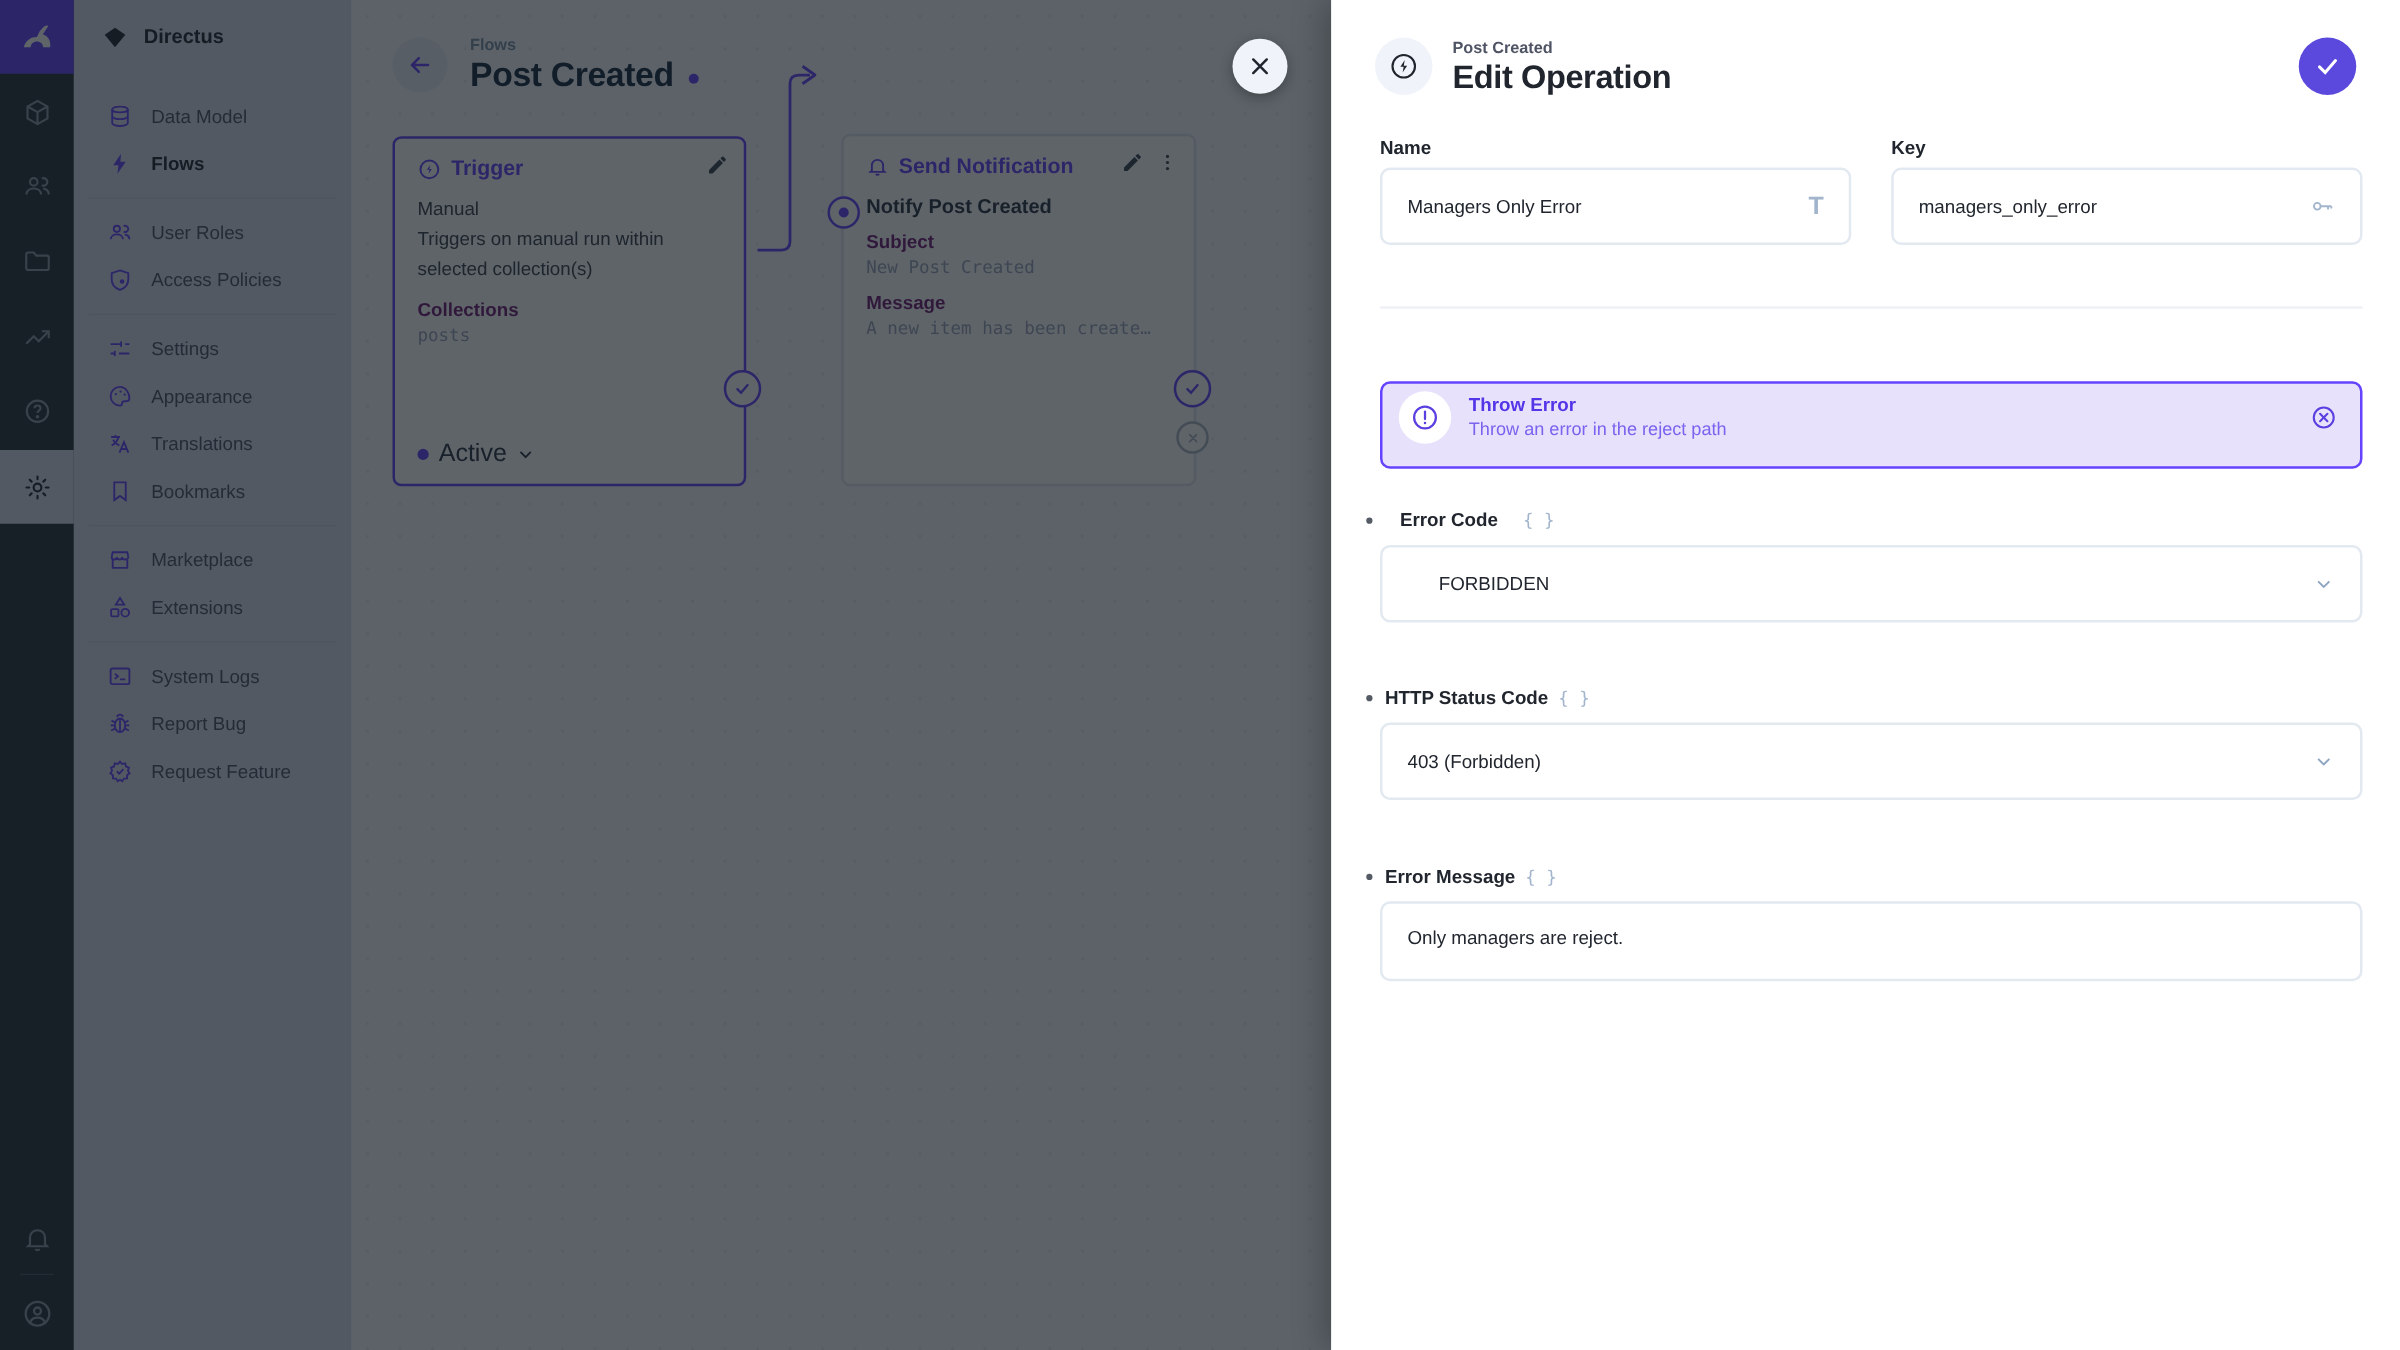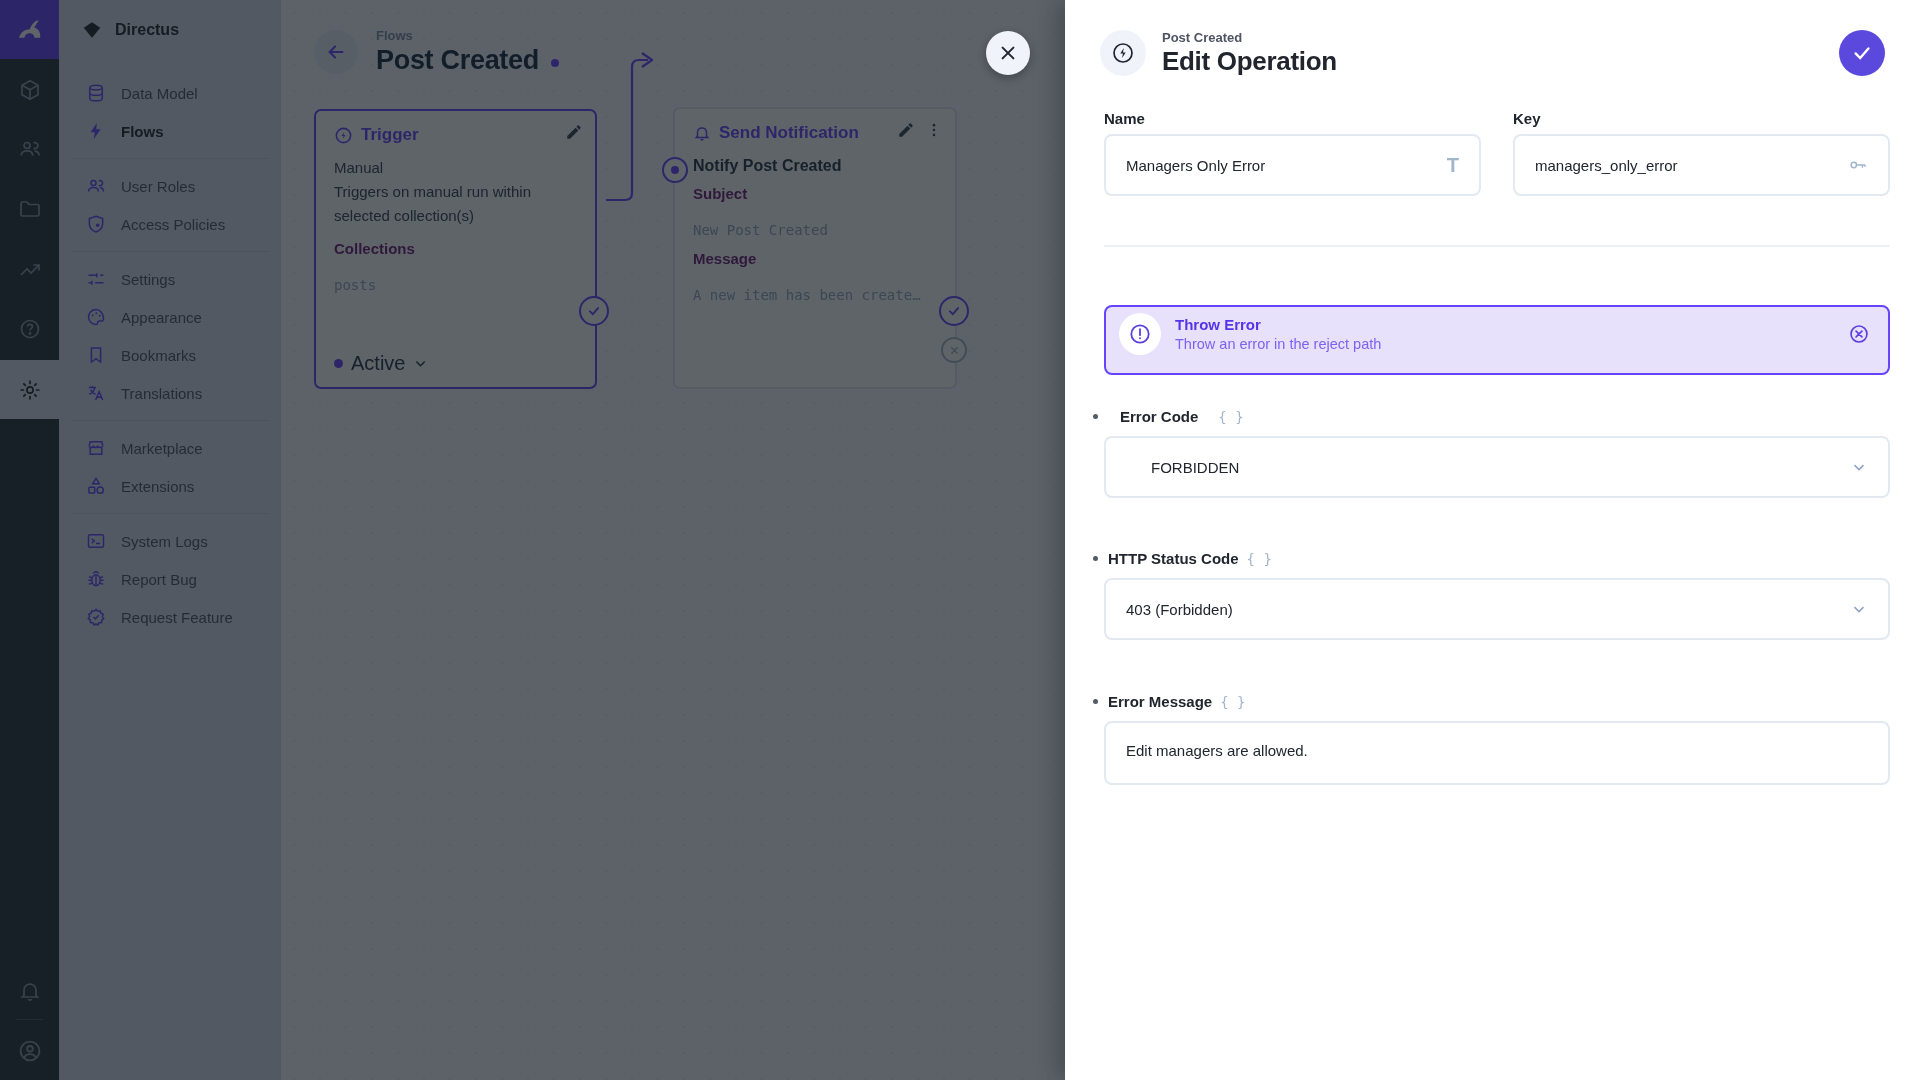--- a/index.html
+++ b/index.html
@@ -42,21 +42,21 @@
   .fcard{position:absolute;background:#fdfdfe;border-radius:7px;}
   .trigger-card{left:33px;top:109px;width:279px;height:276px;border:2px solid #6644ff;}
   .note-card{left:392px;top:107px;width:280px;height:278px;border:2px solid #dde4ed;}
   .fcard-head{display:flex;align-items:center;gap:8px;padding:14px 18px 4px 18px;color:#6644ff;}
   .fcard-head .ftitle{font-size:17px;font-weight:bold;}
   .fcard-tools{position:absolute;top:12px;right:12px;display:flex;align-items:center;gap:10px;color:#39434e;}
   .fcard-body{padding:4px 18px 0 18px;}
   .f-name{font-size:15px;color:#38404a;margin-top:6px;}
   .f-desc{font-size:15px;color:#38404a;line-height:1.6;margin-top:4px;}
   .f-label{font-size:15px;font-weight:bold;color:#701a75;margin-top:12px;}
-  .f-value{font-size:14px;color:#97a5b8;margin-top:20px;white-space:nowrap;overflow:hidden;}
+  .f-value{font-size:14px;color:#97a5b8;margin-top:4px;white-space:nowrap;overflow:hidden;}
   .f-footer{position:absolute;left:18px;bottom:12px;display:flex;align-items:center;gap:8px;cursor:pointer;}
   .f-footer .adot{width:9px;height:9px;border-radius:50%;background:#6644ff;}
   .f-footer .atext{font-size:20px;color:#2a3442;}
   .conn{position:absolute;border-radius:50%;background:#fdfdfe;display:flex;align-items:center;justify-content:center;}
   .conn.resolve{width:26px;height:26px;border:2.5px solid #6644ff;color:#6644ff;}
   .conn.in-dot{width:22px;height:22px;border:2px solid #6644ff;}
   .conn.in-dot i{display:block;width:8px;height:8px;border-radius:50%;background:#6644ff;}
   .conn.reject{width:22px;height:22px;border:2px solid #aab4c0;color:#aab4c0;}
   .edge-svg{position:absolute;left:0;top:0;pointer-events:none;}
 
@@ -249,33 +249,33 @@
               <circle cx="8" cy="10" r="1.1" fill="currentColor" stroke="none"></circle>
               <circle cx="12.5" cy="7.5" r="1.1" fill="currentColor" stroke="none"></circle>
               <circle cx="16.5" cy="10.5" r="1.1" fill="currentColor" stroke="none"></circle>
             </svg>
         </span>
         <span class="nlabel">Appearance</span>
       </div>
       <div class="nav-item">
         <span class="nicon">
           <svg width="20" height="20" viewBox="0 0 24 24" fill="none" stroke="currentColor" stroke-width="1.8">
-              <path d="M6.5 3.5 H17.5 V20.5 L12 16.5 6.5 20.5 Z"></path>
-            </svg>
-        </span>
-        <span class="nlabel">Bookmarks</span>
-      </div>
-      <div class="nav-item">
-        <span class="nicon">
-          <svg width="20" height="20" viewBox="0 0 24 24" fill="none" stroke="currentColor" stroke-width="1.8">
               <path d="M3.5 5.5 H12 M7.7 3.5 V5.5 M10.5 5.5 C9.8 9 7 12 4 13.5 M5.5 8 C6.5 10.5 9 12.7 11.5 13.5"></path>
               <path d="M11.5 20.5 15.8 10.5 20 20.5 M13 17 H18.6"></path>
             </svg>
         </span>
         <span class="nlabel">Translations</span>
+      </div>
+      <div class="nav-item">
+        <span class="nicon">
+          <svg width="20" height="20" viewBox="0 0 24 24" fill="none" stroke="currentColor" stroke-width="1.8">
+              <path d="M6.5 3.5 H17.5 V20.5 L12 16.5 6.5 20.5 Z"></path>
+            </svg>
+        </span>
+        <span class="nlabel">Bookmarks</span>
       </div>
       <div class="nav-divider"></div>
       <div class="nav-item">
         <span class="nicon">
           <svg width="20" height="20" viewBox="0 0 24 24" fill="none" stroke="currentColor" stroke-width="1.8">
               <path d="M4 9 L5 4.5 H19 L20 9"></path>
               <path d="M4 9 C4 10.4 5.1 11.5 6.6 11.5 C8 11.5 9 10.4 9 9 C9 10.4 10.2 11.5 11.7 11.5 C13.1 11.5 14 10.4 14 9 C14 10.4 15.2 11.5 16.7 11.5 C18.2 11.5 20 10.4 20 9"></path>
               <path d="M5 11.5 V19.5 H19 V11.5"></path>
             </svg>
         </span>
@@ -529,18 +529,18 @@
             </svg>
         </span>
       </div>
 
       <div class="field-label" style="position:absolute;top:693px;">
         <span class="req-dot"></span>
         <span>Error Message</span>
         <span class="raw-icon mono">{ }</span>
       </div>
       <div class="input" style="position:absolute;top:721px;width:786px;height:64px;align-items:flex-start;padding-top:19px;">
-        <span class="grow">Edit managers are allowed.</span>
+        <span class="grow">Only managers are reject.</span>
       </div>
     </div>
   </div>
 
 </div>
 
 </body></html>

